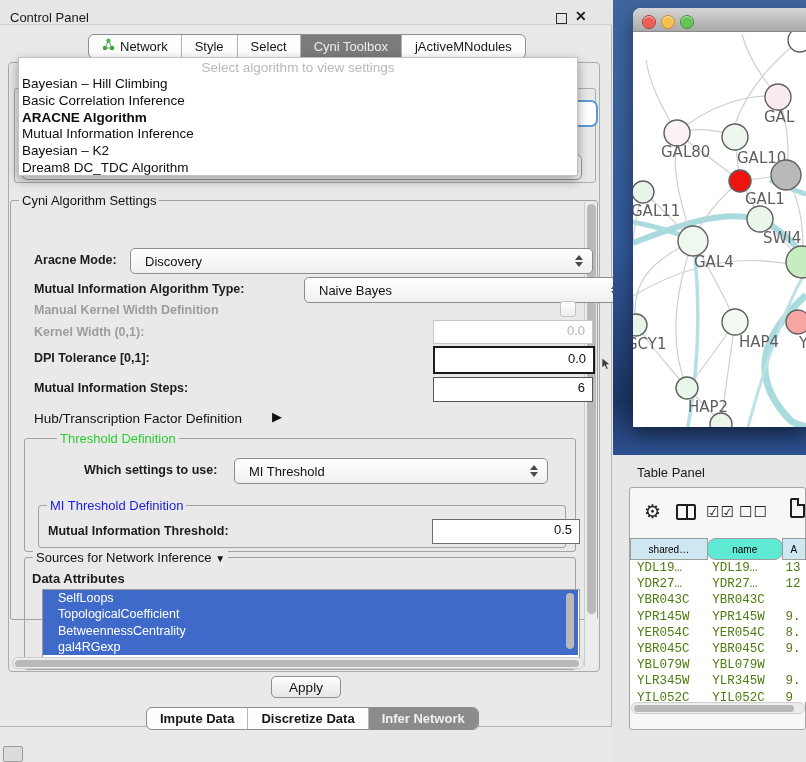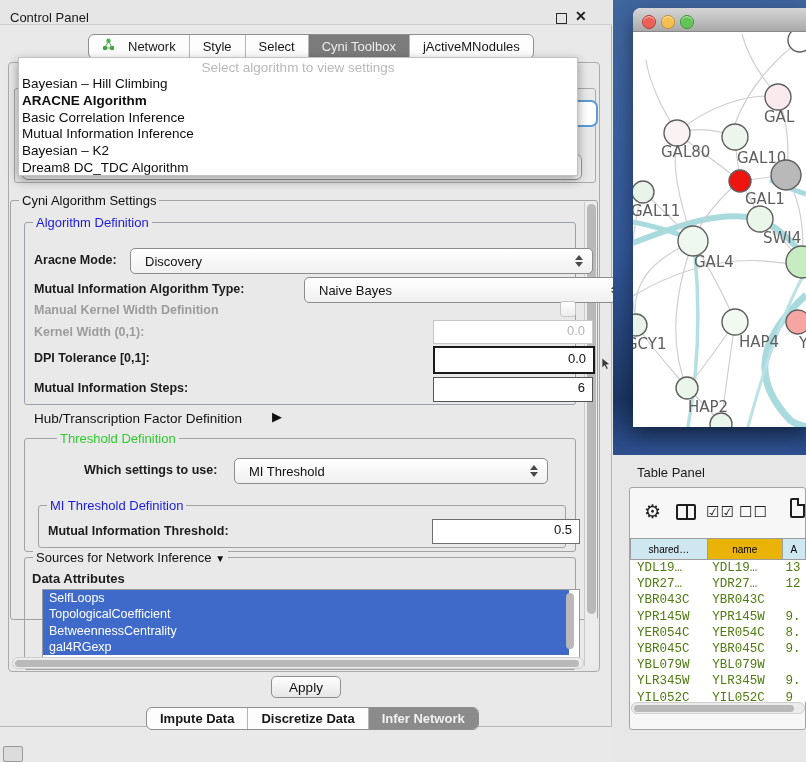--- a/index.html
+++ b/index.html
@@ -8,21 +8,21 @@
 
   
   #cp{left:0;top:6;width:612px;height:727px;background:#e9e9e9;border:1px solid #b6b6b6;border-left:none;}
   #cp-titlebar{left:0;top:6;width:612px;height:25px;background:#e6e6e6;border-bottom:1px solid #cfcfcf;}
   #cp-title{left:10px;top:10px;font-size:13px;color:#1a1a1a;}
   #float-btn{left:556px;top:13px;width:11px;height:11px;border:1.5px solid #2b2b2b;background:transparent;}
   #close-btn{left:575px;top:8px;font-size:14px;font-weight:bold;color:#1d1d1d;}
 
   
   .tabbar{height:25px;display:flex;border:1px solid #8f8f8f;border-radius:6px;overflow:hidden;background:#fdfdfd;font-size:13px;}
-  .tabseg{line-height:25px;padding:0 13px;border-left:1px solid #b5b5b5;color:#161616;display:flex;align-items:center;gap:13px;white-space:nowrap;}
+  .tabseg{line-height:25px;padding:0 13px;border-left:1px solid #b5b5b5;color:#161616;display:flex;align-items:center;gap:5px;white-space:nowrap;}
   .tabseg:first-child{border-left:none;}
   .tabseg.sel{background:#7b7b7b;color:#ededed;}
   #top-tabbar{left:88px;top:34px;}
   #bottom-tabbar{left:146px;top:707px;height:23px;}
   #bottom-tabbar .tabseg{line-height:23px;font-weight:bold;}
   #bottom-tabbar .tabseg.sel{background:#8b8b8b;color:#f1f1f1;}
 
   
   #content-border{left:8px;top:62px;width:592px;height:610px;border:1px solid #ababab;border-radius:4px;}
   #remnant-group{left:14px;top:88px;width:582px;height:95px;border:1px solid #ababab;border-radius:3px;}
@@ -50,21 +50,21 @@
   .tri-up{width:0;height:0;border-left:4px solid transparent;border-right:4px solid transparent;border-bottom:5px solid #4a4a4a;}
   .tri-dn{width:0;height:0;border-left:4px solid transparent;border-right:4px solid transparent;border-top:5px solid #4a4a4a;}
 
   .num{position:absolute;text-align:right;font-size:13px;line-height:20px;padding:0 7px;background:#fff;border:1px solid #555;color:#111;}
   .num.dis{color:#b3b3b3;border:1px solid #c6c6c6;}
   .num.strong{border:2px solid #1b1b1b;}
 
   .cb{position:absolute;width:14px;height:14px;border:1px solid #c6c6c6;border-radius:3px;background:linear-gradient(#fff,#ededed);}
 
   .attrlist{position:absolute;background:#fff;border:1px solid #9a9a9a;overflow:hidden;}
-  .attr{height:16.3px;line-height:16.3px;background:#3f6ac9;color:#fff;font-size:12.5px;padding-left:6px;width:520px;white-space:nowrap;}
+  .attr{height:16.3px;line-height:16.3px;background:#3f6ac9;color:#fff;font-size:12.5px;padding-left:15px;width:520px;white-space:nowrap;}
 
   .vtrack{position:absolute;background:#ececec;border-left:1px solid #cccccc;}
   .htrack{position:absolute;background:#ececec;border:1px solid #cfcfcf;border-radius:6px;}
   .thumb{position:absolute;background:#b9b9b9;border-radius:6px;}
 
   #apply-btn{left:271px;top:676px;width:70px;height:22px;border:1px solid #8f8f8f;border-radius:5px;background:linear-gradient(#fefefe,#e6e6e6);font-size:13.5px;text-align:center;line-height:21px;color:#111;}
 
   
   #desktop{left:613px;top:0;width:193px;height:455px;background:linear-gradient(180deg,#40669e 0%,#33589a 55%,#1b3663 88%,#2e5191 100%);}
   #netwin{left:633px;top:8px;width:173px;height:419px;overflow:hidden;border-top-left-radius:8px;box-shadow:0 8px 20px rgba(0,0,0,.45);background:#fff;}
@@ -141,38 +141,35 @@
 
   <div class="abs" id="content-border"></div>
   <div class="abs" id="remnant-group"></div>
   <div class="abs" id="remnant-combo1"></div>
   <div class="abs" id="remnant-combo2">gal-filtered sif default node</div>
 
   <div class="abs" id="algo-popup">
     <div id="popup-prompt">Select algorithm to view settings</div>
     <div id="popup-items">
         <div class="popup-item">Bayesian – Hill Climbing</div>
+        <div class="popup-item">Basic Correlation Inference</div>
         <div class="popup-item bold">ARACNE Algorithm</div>
-        <div class="popup-item">Basic Correlation Inference</div>
         <div class="popup-item">Mutual Information Inference</div>
         <div class="popup-item">Bayesian – K2</div>
         <div class="popup-item">Dream8 DC_TDC Algorithm</div>
       </div>
   </div>
 
   <div class="abs group" style="left:10px;top:200px;width:588px;height:420px;">
     <span class="glabel">Cyni Algorithm Settings</span>
   </div>
   <div class="abs vtrack" style="left:584px;top:202px;width:13px;height:464px;">
     <div class="thumb" style="left:2px;top:2px;width:9px;height:410px;"></div>
   </div>
 
-  <div class="abs group" style="left:24px;top:222px;width:552px;height:183px;border-color:#9aa0a8;">
-    <span class="glabel blue">Algorithm Definition</span>
-  </div>
 
   <span class="flabel" style="left:34px;top:253px;">Aracne Mode:</span>
   <div class="combo" style="left:130px;top:248px;width:447px;height:24px;">
     <span>Discovery</span>
     <span class="stepper">
         <i class="tri-up"></i>
         <i class="tri-dn"></i>
       </span>
   </div>
 
@@ -330,21 +327,21 @@
       <div></div>
     </span>
   <span class="ticon" id="checked-boxes-icon">☑☑</span>
   <span class="ticon" id="unchecked-boxes-icon">☐☐</span>
   <span class="ticon abs" id="page-icon">
       <div style="position:absolute;right:-2px;top:-2px;width:6px;height:6px;background:#f7f7f7;border-left:2px solid #1e1e1e;border-bottom:2px solid #1e1e1e;"></div>
     </span>
 
   <div class="abs" id="thead">
       <div class="hcell" style="width: 78px; background: rgb(207, 231, 240);">shared…</div>
-      <div class="hcell" style="width: 76px; background: #eab308;">name</div>
+      <div class="hcell" style="width: 76px; background: #5eead4; border-radius: 9px;">name</div>
       <div class="hcell" style="width: 23px; background: rgb(207, 231, 240);">A</div>
     </div>
   <div class="abs" id="tbody-bg"></div>
   <div class="abs" id="tbody">
       <div class="trow">
         <div class="tcell" style="width: 78px;">YDL19…</div>
         <div class="tcell" style="width: 76px;">YDL19…</div>
         <div class="tcell" style="width: 23px;">13</div>
       </div>
       <div class="trow">

